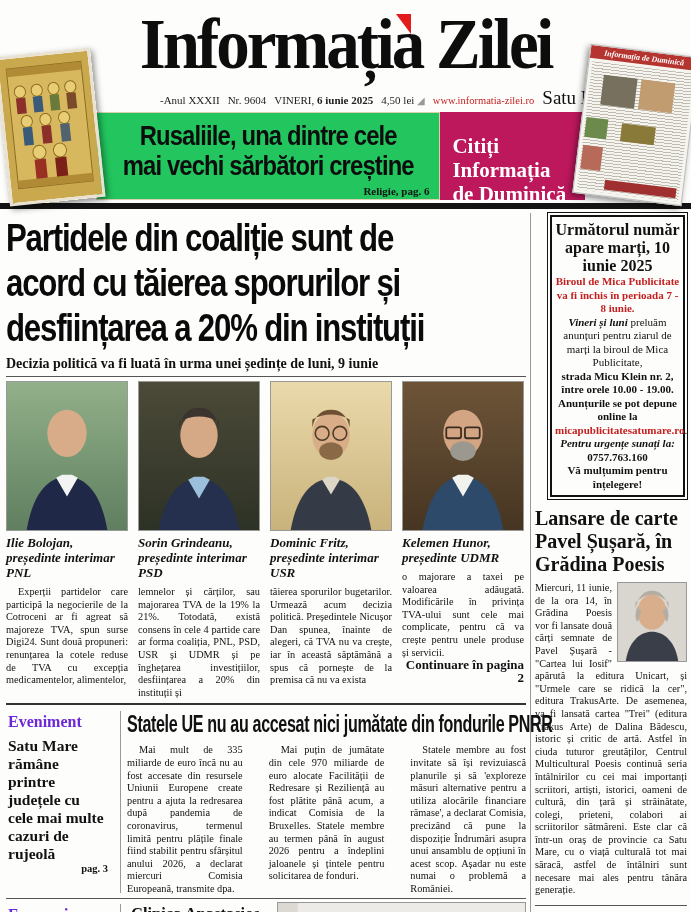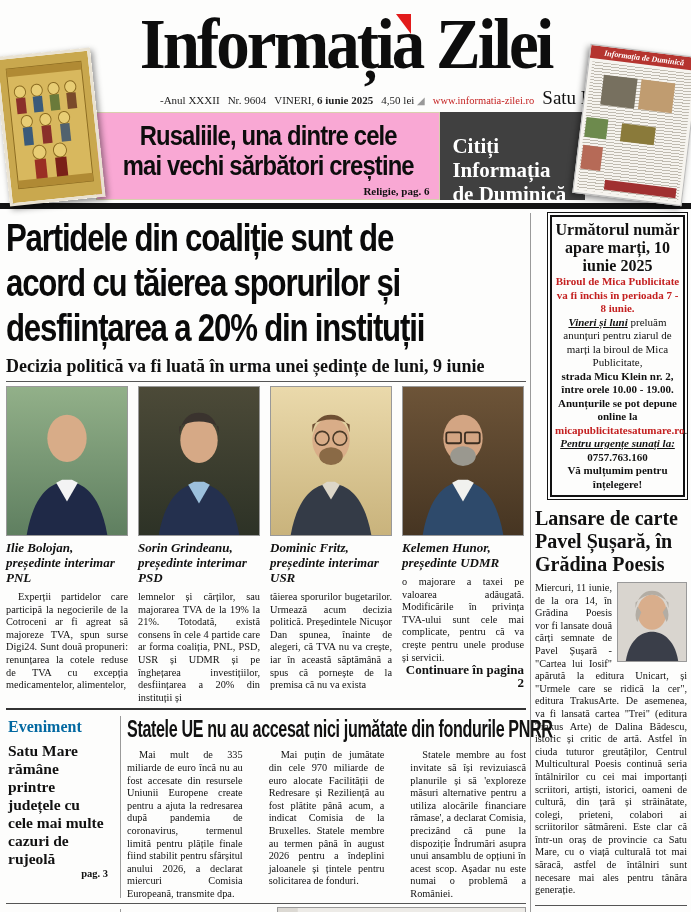--- a/index.html
+++ b/index.html
@@ -32,78 +32,78 @@
     background:repeating-linear-gradient(#c0bbb0 0 1px, transparent 1px 3px); }
   .mini-photo1 { position:absolute; top:28px; left:16px; width:34px; height:30px; background:#77705f; }
   .mini-photo2 { position:absolute; top:28px; left:54px; width:34px; height:30px; background:#c09c70; }
   .mini-photo3 { position:absolute; top:72px; left:4px; width:22px; height:20px; background:#6d8a4d; }
   .mini-photo4 { position:absolute; top:100px; left:4px; width:20px; height:24px; background:#b66a57; }
   .mini-photo5 { position:absolute; top:74px; left:40px; width:34px; height:18px; background:#8a7a3a; }
   .mini-foot { position:absolute; bottom:6px; left:30px; right:6px; height:10px; background:#a03030; }
 
   
   .banner-row { display:flex; height:88px; margin-left:96px; margin-right:106px; }
-  .banner-cream { flex:1; background:#f9a8d4; border:1px solid #d8cfae; text-align:center;
+  .banner-cream { flex:1; background:#22c55e; border:1px solid #d8cfae; text-align:center;
     padding-top:8px; position:relative; }
   .banner-line { font-family:"Liberation Sans", sans-serif; font-weight:bold; font-size:28px;
     line-height:30px; letter-spacing:-1px; white-space:nowrap; transform:scaleX(.85);
     transform-origin:center; color:#0d0d0d; }
   .banner-ref { position:absolute; right:10px; bottom:2px; font-size:11px; font-weight:bold; }
-  .banner-promo { width:160px; background:#404040; color:#fff; padding:22px 10px 0 12px;
+  .banner-promo { width:160px; background:#be185d; color:#fff; padding:22px 10px 0 12px;
     font-weight:bold; font-size:21px; line-height:24px; }
   .black-bar { height:6px; background:#141414; margin-top:3px; }
 
   
   .content { display:flex; padding:4px 4px 0 6px; }
   .main-col { width:520px; }
   .v-divider { width:1px; background:#9a9a9a; margin:0 4px; }
   .right-col { flex:1; min-width:0; }
 
   
   .lead-headline { padding-top:2px; }
   .lead-line { font-family:"Liberation Sans", sans-serif; font-weight:bold; font-size:39px;
     line-height:45px; letter-spacing:-1.5px; white-space:nowrap; transform:scaleX(.80);
     transform-origin:left center; color:#0a0a0a; }
-  .lead-subhead { font-weight:bold; font-size:18px; margin:6px 0 4px 0; }
+  .lead-subhead { font-weight:bold; font-size:14px; margin:6px 0 4px 0; }
   .hr { border:0; border-top:1px solid #555; margin:3px 0; }
   .hr-thick { border:0; border-top:2px solid #333; margin:4px 0; }
 
   .photo-row { display:flex; gap:10px; margin-top:4px; }
   .lead-col { width:122px; }
   .portrait { width:122px; height:150px; display:block; border:1px solid #999; }
   .caption { font-weight:bold; font-style:italic; font-size:13px; line-height:15px; margin:4px 0 6px 0; }
   .body-text { font-size:10.3px; line-height:12.6px; text-align:justify; }
   .indent { text-indent:12px; }
   .more { display:block; text-align:right; font-weight:bold; font-size:13px; }
 
   
   .section-row { display:flex; }
   .side-box { width:108px; padding:4px 6px 0 2px; }
-  .side-label { color:#0369a1; font-weight:bold; font-size:16px; margin-bottom:6px; }
+  .side-label { color:#6d28d9; font-weight:bold; font-size:16px; margin-bottom:6px; }
   .side-title { font-weight:bold; font-size:15.5px; line-height:18px; }
   .side-page { display:block; text-align:right; font-weight:bold; font-size:10.5px; }
   .inner-vline { width:1px; background:#9a9a9a; margin:2px 6px; }
 
   .pnrr { flex:1; min-width:0; padding-top:2px; }
   .pnrr-headline { font-family:"Liberation Sans", sans-serif; font-weight:bold; font-size:23px;
     letter-spacing:-.5px; white-space:nowrap; transform:scaleX(.70); transform-origin:left center; }
   .pnrr-cols { display:flex; gap:26px; margin-top:6px; }
   .pnrr-col { flex:1; }
 
   .clinica { width:150px; padding:2px 6px 0 4px; }
   .clinica-title { font-weight:bold; font-size:16.5px; line-height:19px; margin-bottom:5px; }
   .clinic-photo { flex:1; min-width:0; }
   .clinic-photo svg { width:100%; height:150px; display:block; border:1px solid #999; }
 
   
   .announce { border:2px solid #111; outline:1px solid #111; outline-offset:2px;
     margin:2px 2px 10px 15px; padding:4px 3px; text-align:center; font-size:11px; line-height:13.5px; }
   .announce .big { font-weight:bold; font-size:16px; line-height:18px; }
   .announce .alert { color:#c42020; font-weight:bold; }
-  .announce .em { font-style:italic; font-weight:bold;text-decoration:underline; }
+  .announce .em { font-style:italic; font-weight:bold; }
   .announce .link { color:#c42020; font-weight:bold; }
   .announce .thanks { font-weight:bold; }
   .r-title { font-weight:bold; font-size:20px; line-height:23px; margin:2px 0 6px 0; }
   .r-body { font-size:10.3px; line-height:12.6px; text-align:justify; }
   .float-photo { float:right; width:70px; height:80px; margin:0 0 3px 5px; border:1px solid #999; }
   .r-rule { border:0; border-top:1px solid #555; margin:8px 0 6px 0; }
 </style>
 </head>
 <body>
 

